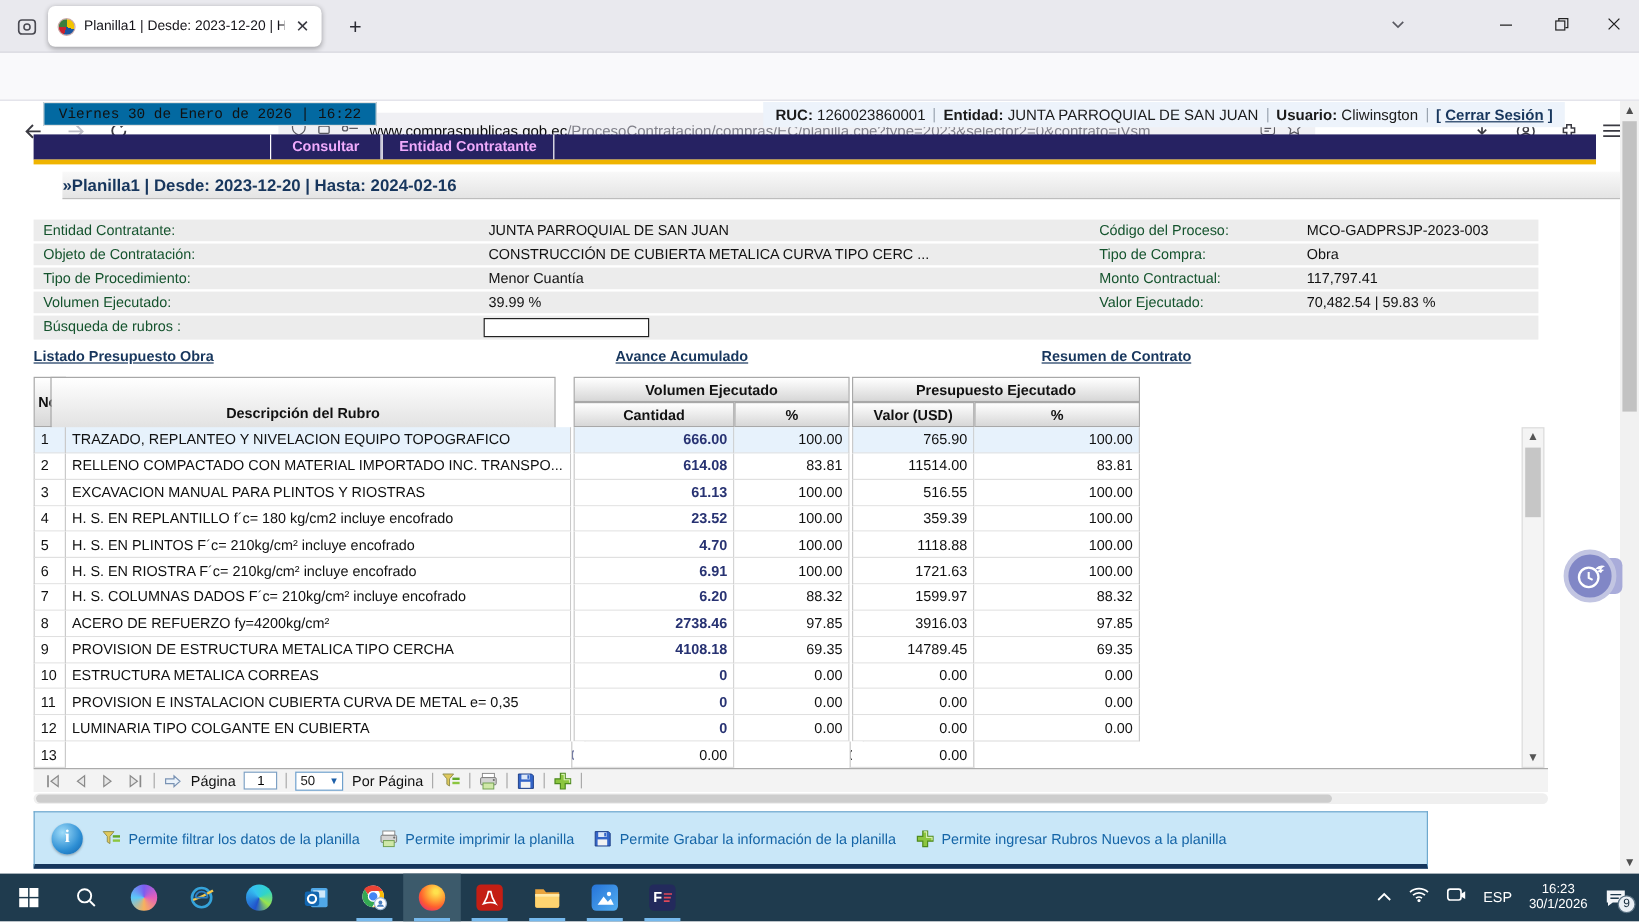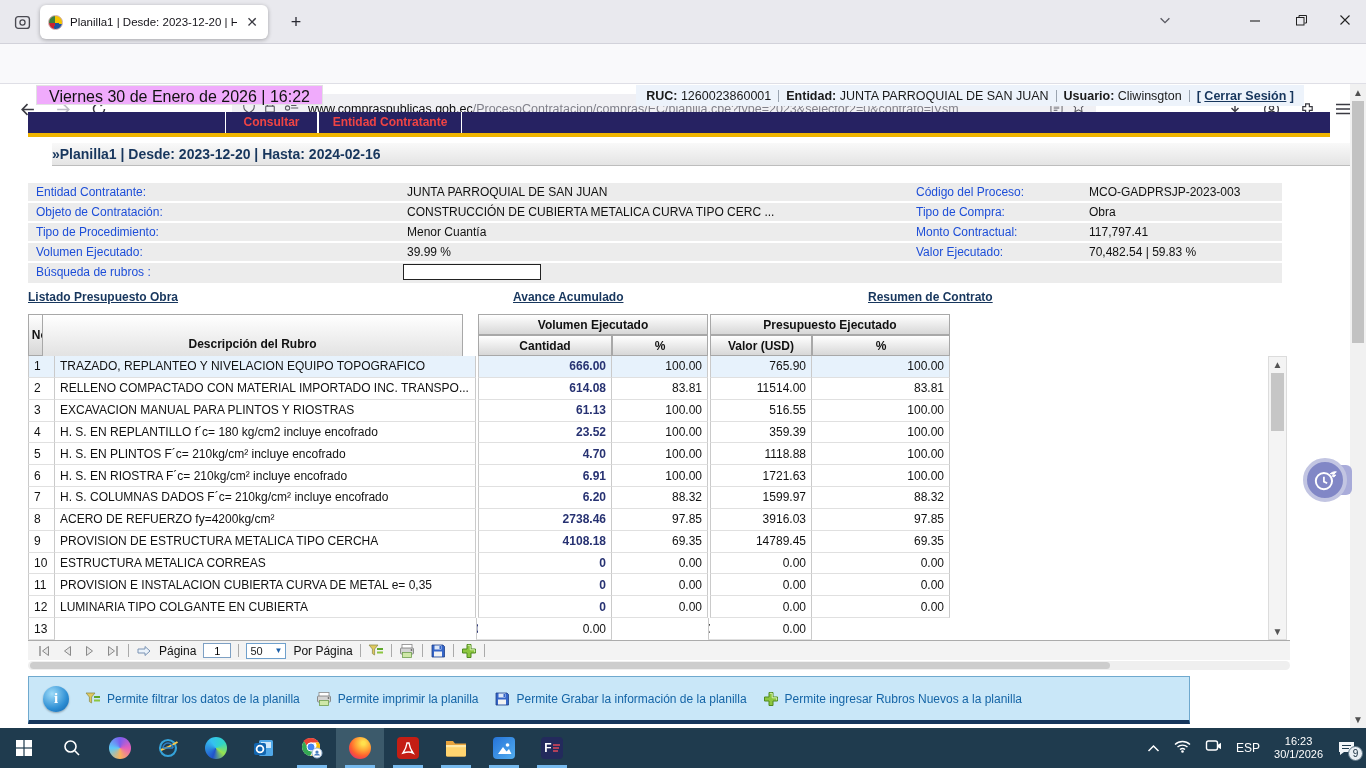--- a/index.html
+++ b/index.html
@@ -31,42 +31,42 @@
   .urlbar { position:absolute; left:232px; top:50px; width:864px; height:29px; background:#F0F0F4;
     border-radius:6px; display:flex; align-items:center; padding:0 10px; gap:8px; }
   .url-text { font-size:12.5px; white-space:nowrap; overflow:hidden; flex:1; }
   .url-text .dom { color:#0c0c0d; }
   .url-text .rest { color:#80808a; }
   .tool-ico { position:absolute; top:52px; width:26px; height:26px; display:flex;
     align-items:center; justify-content:center; }
 
   
   .date-box { position:absolute; left:36px; top:85px; height:20px; padding:2px 12px;
-    background:#f0abfc; border:1px solid #E2E2E2; font-size:16px; color:#111; }
+    background:#0369a1; border:1px solid #E2E2E2; font-size:12px; color:#111;font-family:Liberation Mono, monospace; }
   .user-box { position:absolute; right:62px; top:85px; height:21px; padding:2px 10px;
     background:#EDF3FB; font-size:12.5px; color:#1a1a1a; display:flex; gap:7px; align-items:center;
     white-space:nowrap; }
   .user-box b { font-weight:bold; }
   .hsep { width:1px; height:12px; background:#9aa4b0; display:inline-block; }
   .logout { color:#17365D; font-weight:bold; }
   .logout .lk { text-decoration:underline; }
 
   .navbar { position:absolute; left:28px; top:112px; width:1302px; height:21px; background:#262262; }
-  .nav-item { position:absolute; top:0; height:21px; line-height:21px; color:#ef4444; font-size:12px;
+  .nav-item { position:absolute; top:0; height:21px; line-height:21px; color:#f0abfc; font-size:12px;
     font-weight:bold; text-align:center; border-left:1px solid #FFF; border-right:1px solid #FFF; }
   .gold { position:absolute; left:28px; top:133px; width:1302px; height:4px; background:#EFB400; }
 
   .titlebar { position:absolute; left:28px; top:143px; width:1302px; height:23px;
     background:linear-gradient(#F9F9F9,#E4E4E4); border-bottom:1px solid #BDBDBD;margin-left:24px; }
   .titlebar span { font-size:14px; font-weight:bold; color:#17365D; line-height:23px; }
 
   
   .info-row { position:absolute; left:28px; width:1254px; height:18px; background:#ECECEC;
     display:grid; grid-template-columns:375px 505px 177px 197px; font-size:12px; line-height:18px; }
-  .ilabel  { color:#1d4ed8; padding-left:8px; white-space:nowrap; overflow:hidden; }
+  .ilabel  { color:#14532d; padding-left:8px; white-space:nowrap; overflow:hidden; }
   .ivalue  { color:#111; padding-left:4px; white-space:nowrap; overflow:hidden; }
   .search-input { width:138px; height:16px; border:1px solid #222; font-size:11px;
     margin-top:1px; padding:0 3px; background:#fff; }
 
   .plink { position:absolute; top:290px; font-size:12px; font-weight:bold; color:#17365D;
     text-decoration:underline; }
 
   
   .grid { position:absolute; left:28px; top:314px; width:1262px; height:326px; background:#fff; }
   .gh { position:absolute; border:1px solid #A8A8A8; background:linear-gradient(#FFFFFF,#D7D7D7);

